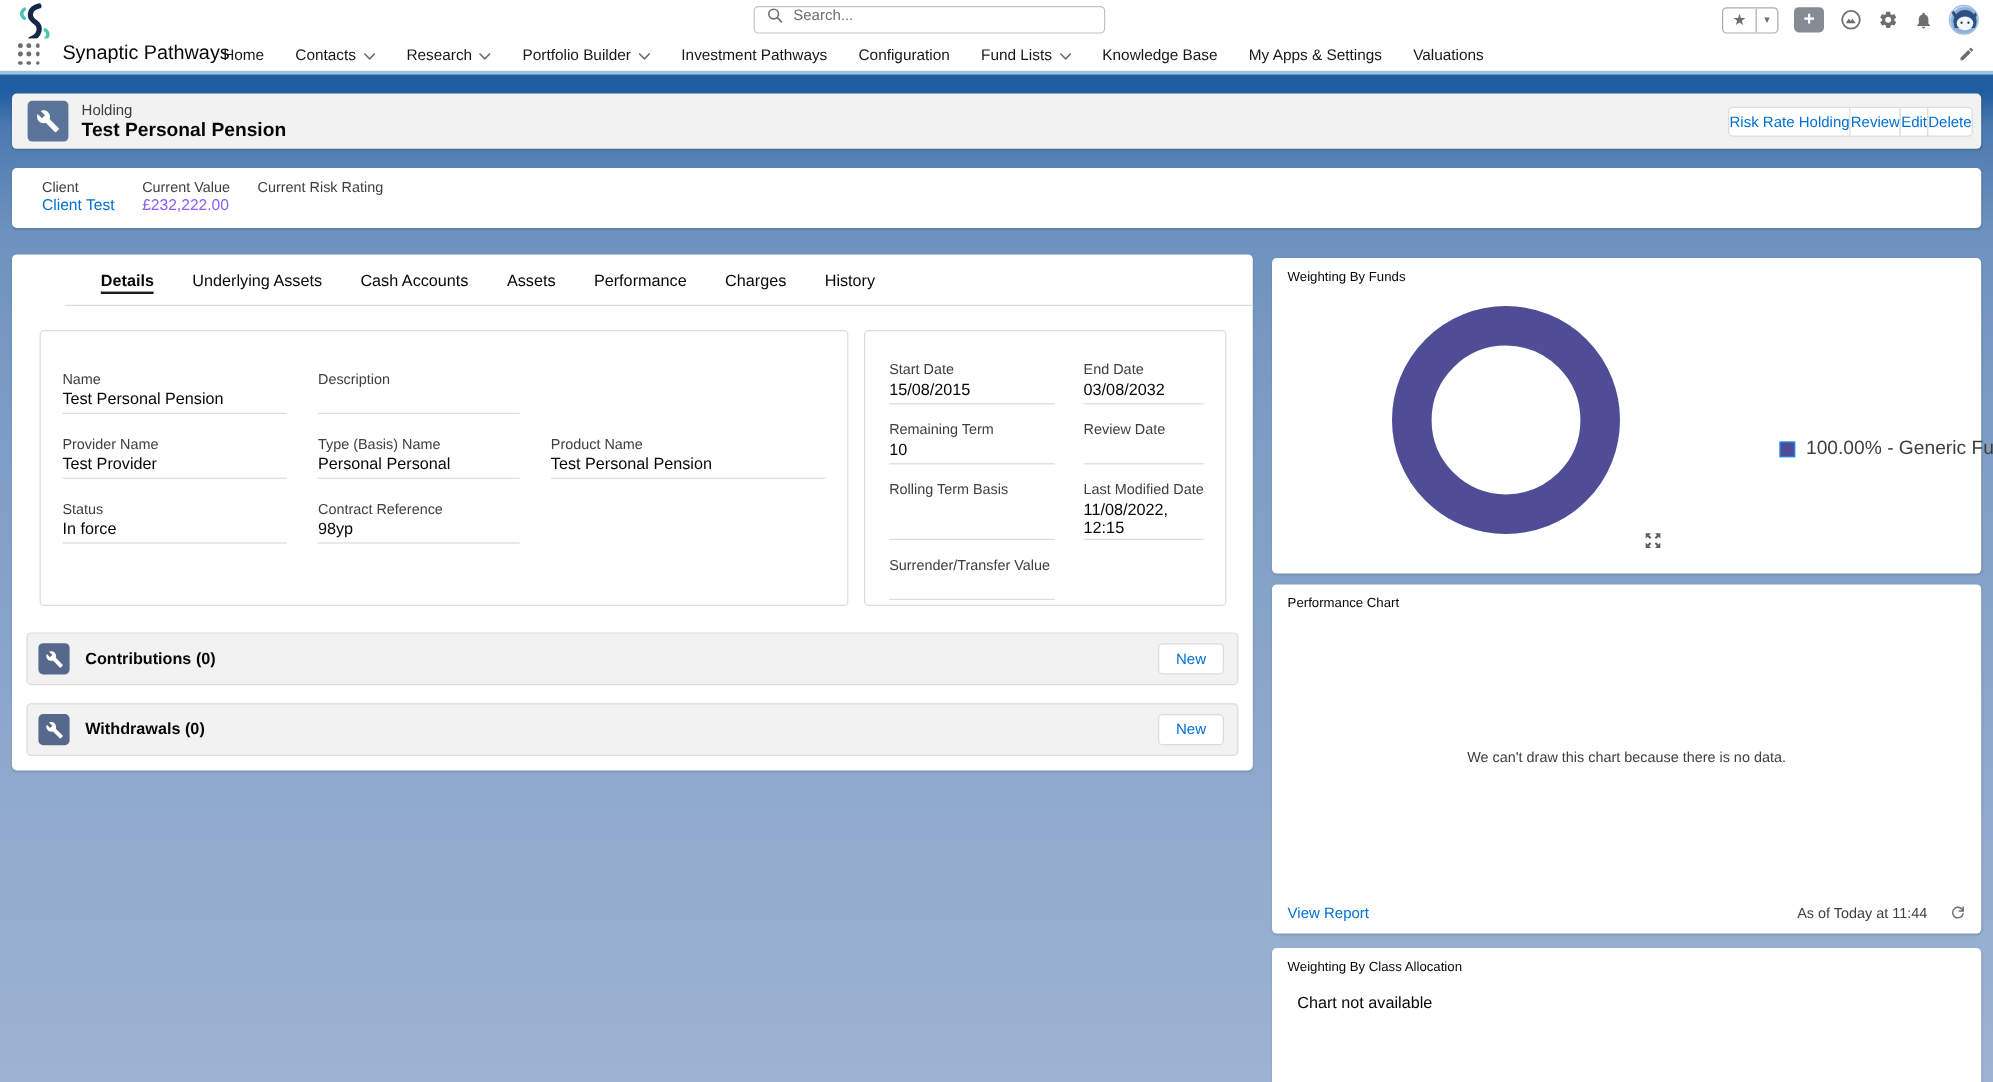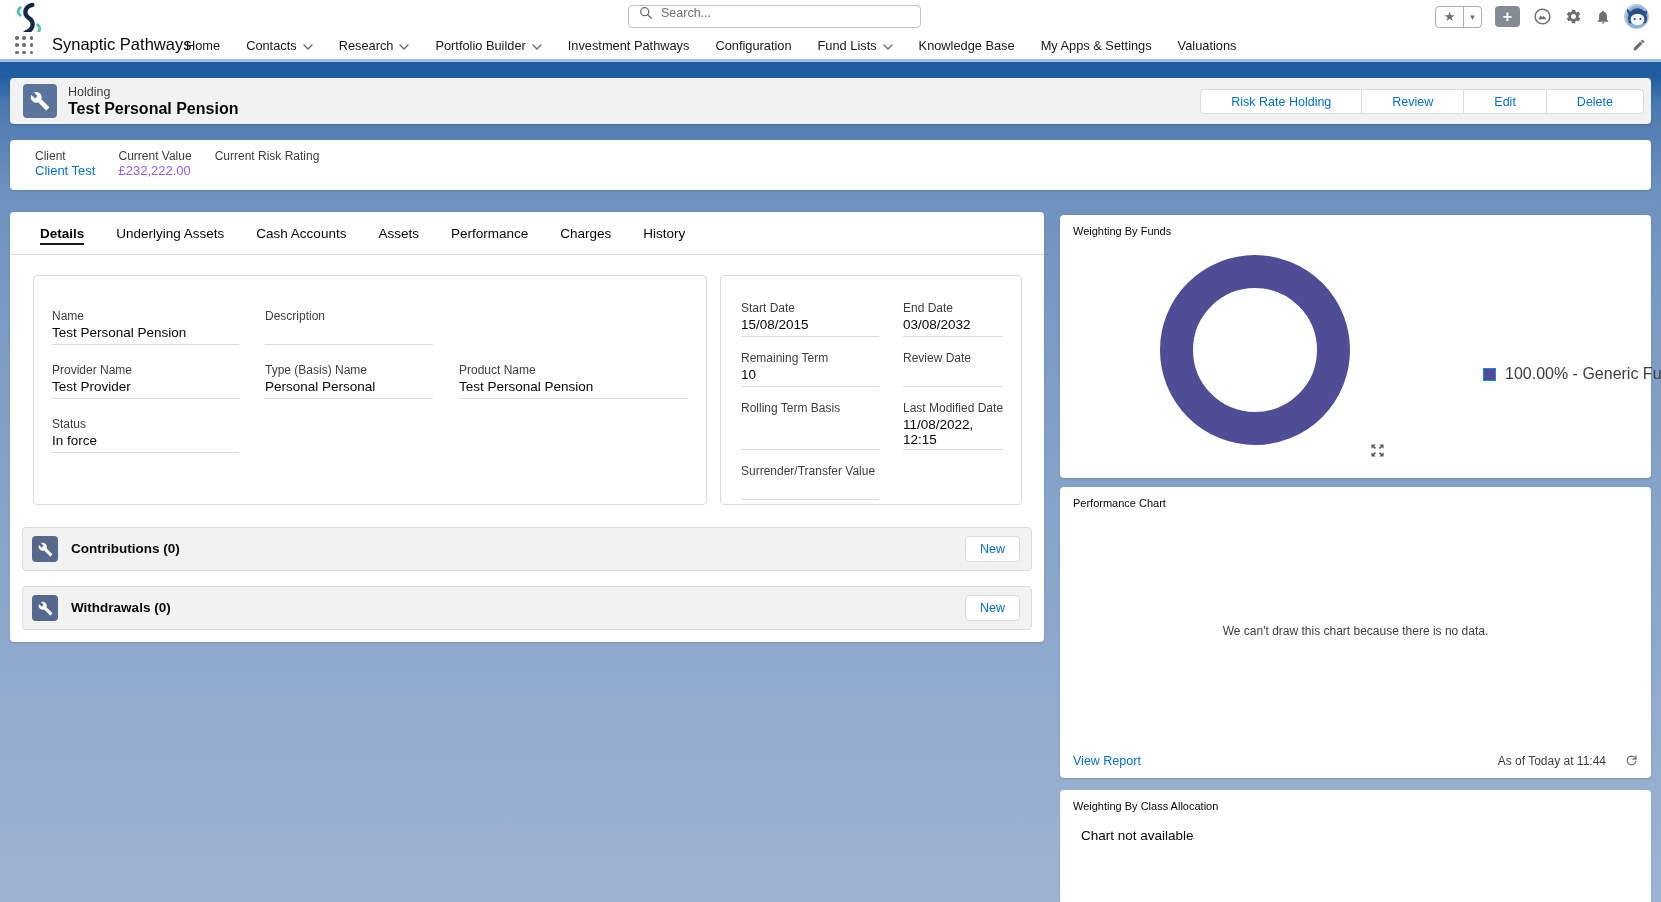--- a/index.html
+++ b/index.html
@@ -42,35 +42,35 @@
              background:linear-gradient(180deg,#1f5da0 0px,#1f5da0 14px,#4a78ae 42px,#6e92be 130px,#7f9ec5 320px,#9db3d3 100%); }
 
   
   .header-card { position:absolute; left:10px; top:16px; width:1641px; height:46px; background:#f3f2f2;
                  border-radius:4px; box-shadow:0 1px 2px rgba(0,0,0,.18); }
   .entity-icon { position:absolute; left:13px; top:6px; width:34px; height:34px; border-radius:4px; background:#5a7599;
                  display:flex; align-items:center; justify-content:center; }
   .entity-label { position:absolute; left:58px; top:7px; font-size:12.5px; color:#3e3e3c; }
   .entity-title { position:absolute; left:58px; top:22px; font-size:16px; font-weight:bold; color:#080707; }
   .header-actions { position:absolute; right:7px; top:11px; display:flex; }
-  .hbtn { height:25px; padding:0 30px; background:#fff; border:1px solid #dddbda; color:#0070d2; font-size:12.5px;
+  .hbtn { height:25px; padding:0 0; background:#fff; border:1px solid #dddbda; color:#0070d2; font-size:12.5px;
           display:flex; align-items:center; margin-left:-1px; cursor:pointer; white-space:nowrap; }
   .hbtn:first-child { border-radius:4px 0 0 4px; }
   .hbtn:last-child  { border-radius:0 4px 4px 0; }
 
   
   .highlights-card { position:absolute; left:10px; top:78px; width:1641px; height:50px; background:#fff; border-radius:4px;
                      box-shadow:0 1px 2px rgba(0,0,0,.15); display:flex; gap:23px; padding:9px 0 0 25px; }
   .hl-field .lbl { font-size:12px; color:#3e3e3c; margin-bottom:0; white-space:nowrap; }
   .hl-field .val { font-size:13px; color:#8b5cf6; white-space:nowrap; }
   .hl-field .val.link { color:#0070d2; cursor:pointer; }
 
   
   .main-card { position:absolute; left:10px; top:150px; width:1034px; height:430px; background:#fff; border-radius:4px;
-               box-shadow:0 1px 2px rgba(0,0,0,.15); }
+               box-shadow:0 1px 2px rgba(0,0,0,.15);padding-left:44px; }
   .tabs { display:flex; gap:32px; align-items:center; height:43px; padding-left:30px; border-bottom:1px solid #dddbda;
           font-size:13.5px; color:#080707; }
   .tab { cursor:pointer; white-space:nowrap; }
   .tab.active span { font-weight:bold; border-bottom:2px solid #1b1b1b; padding-bottom:2px; }
 
   .detail-left { position:absolute; left:23px; top:63px; width:674px; height:230px; border:1px solid #dddbda;
                  border-radius:4px; padding:33px 18px 0 18px; display:grid; grid-template-columns:187px 168px auto;
                  column-gap:26px; row-gap:18px; align-content:start; }
   .detail-right { position:absolute; left:710px; top:63px; width:302px; height:230px; border:1px solid #dddbda;
                   border-radius:4px; padding:25px 20px 0 20px; display:grid; grid-template-columns:138px auto;
@@ -302,20 +302,24 @@
           <div class="lbl">Type (Basis) Name</div>
           <div class="val">Personal Personal</div>
         </div>
         <div class="field">
           <div class="lbl">Product Name</div>
           <div class="val">Test Personal Pension</div>
         </div>
         <div class="field">
           <div class="lbl">Status</div>
           <div class="val">In force</div>
+        </div>
+        <div class="field">
+          <div class="lbl">Contract Reference</div>
+          <div class="val">98yp</div>
         </div>
         <div class="field blank"></div>
       </div>
 
       <div class="detail-right">
         <div class="field">
           <div class="lbl">Start Date</div>
           <div class="val">15/08/2015</div>
         </div>
         <div class="field">

